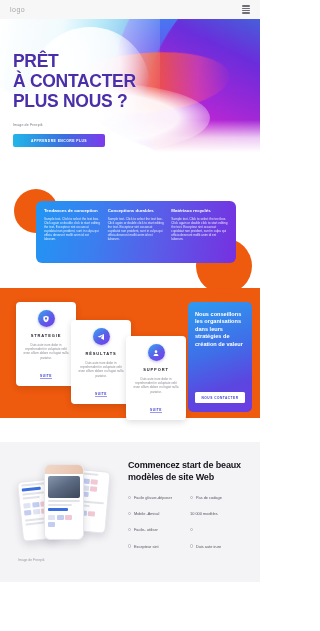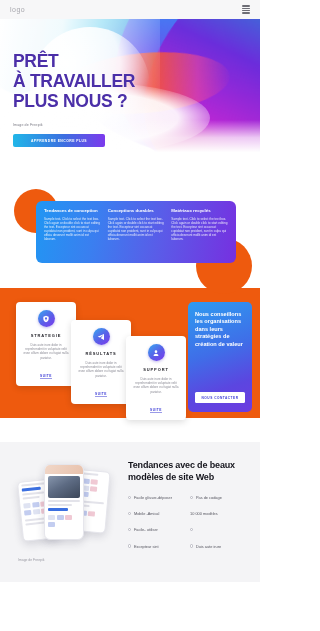--- a/index.html
+++ b/index.html
@@ -186,21 +186,21 @@
       <div class="band b8"></div>
       <div class="band b6"></div>
       <div class="band b7"></div>
     </div>
     <div class="hero-fade"></div>
     <div class="hero-bottom"></div>
 
     <div class="hero-inner">
       <div class="hero-h1">
         <span>PRÊT</span>
-        <span>À TRAVAILLER</span>
+        <span>À CONTACTER</span>
         <span>PLUS NOUS ?</span>
       </div>
       <div class="hero-cap">Image de Freepik</div>
       <button class="hero-btn">APPRENDRE ENCORE PLUS</button>
     </div>
   </div>
 
   <div class="features">
     <div class="fcircle"></div>
     <div class="fcircle2"></div>
@@ -311,21 +311,21 @@
             <i></i>
             <i></i>
             <i></i>
             <i></i>
           </div>
       </div>
     </div>
     <div class="tcap">Image de Freepik</div>
 
     <div class="tright">
-      <h2>Tendances avec de beaux modèles de site Web</h2>
+      <h2>Commencez start de beaux modèles de site Web</h2>
       <div class="tlist">
         <div class="titem">
           <span class="tdot"></span>
           <span>Facile glisser-déposer</span>
         </div>
         <div class="titem">
           <span class="tdot"></span>
           <span>Pas de codage</span>
         </div>
         <div class="titem">

